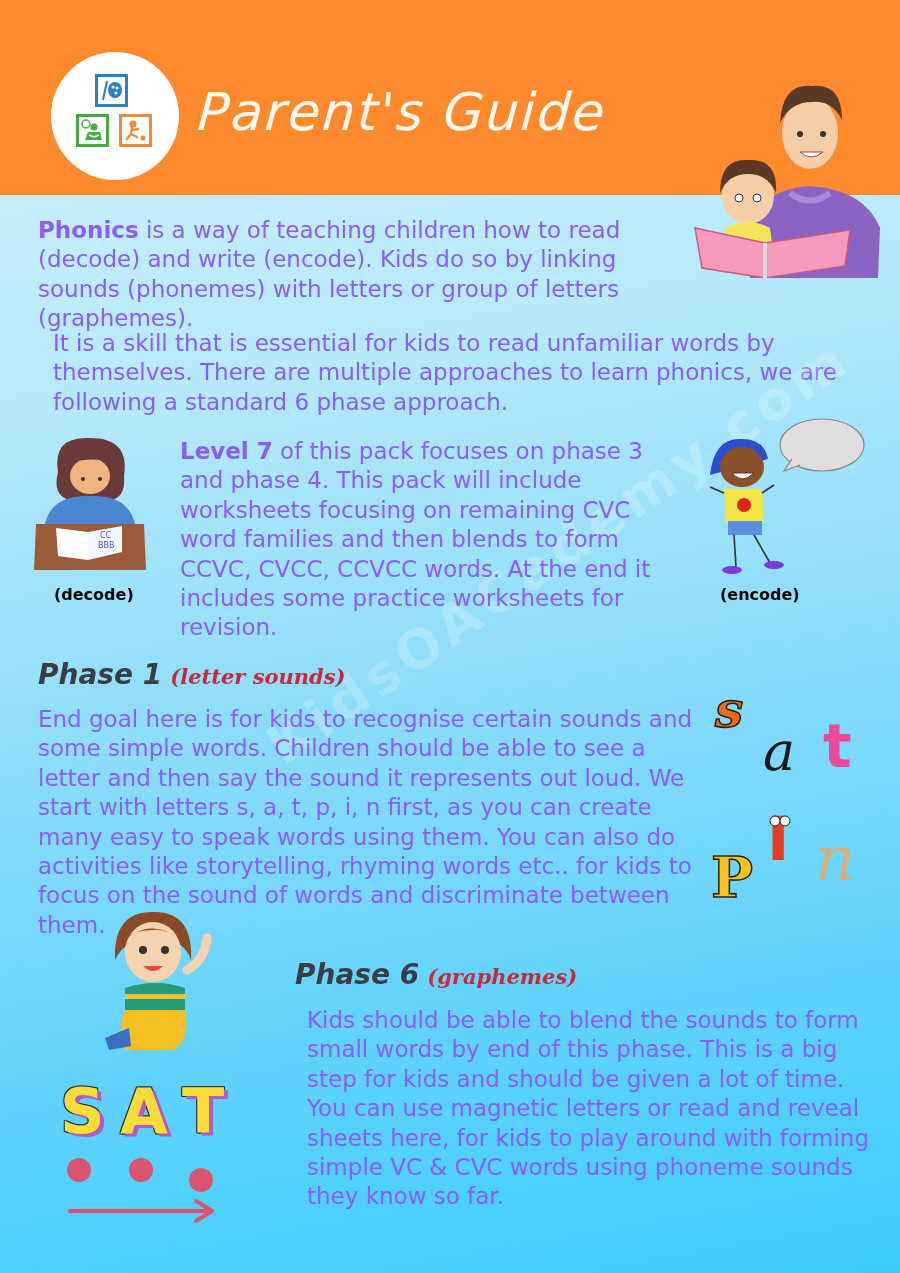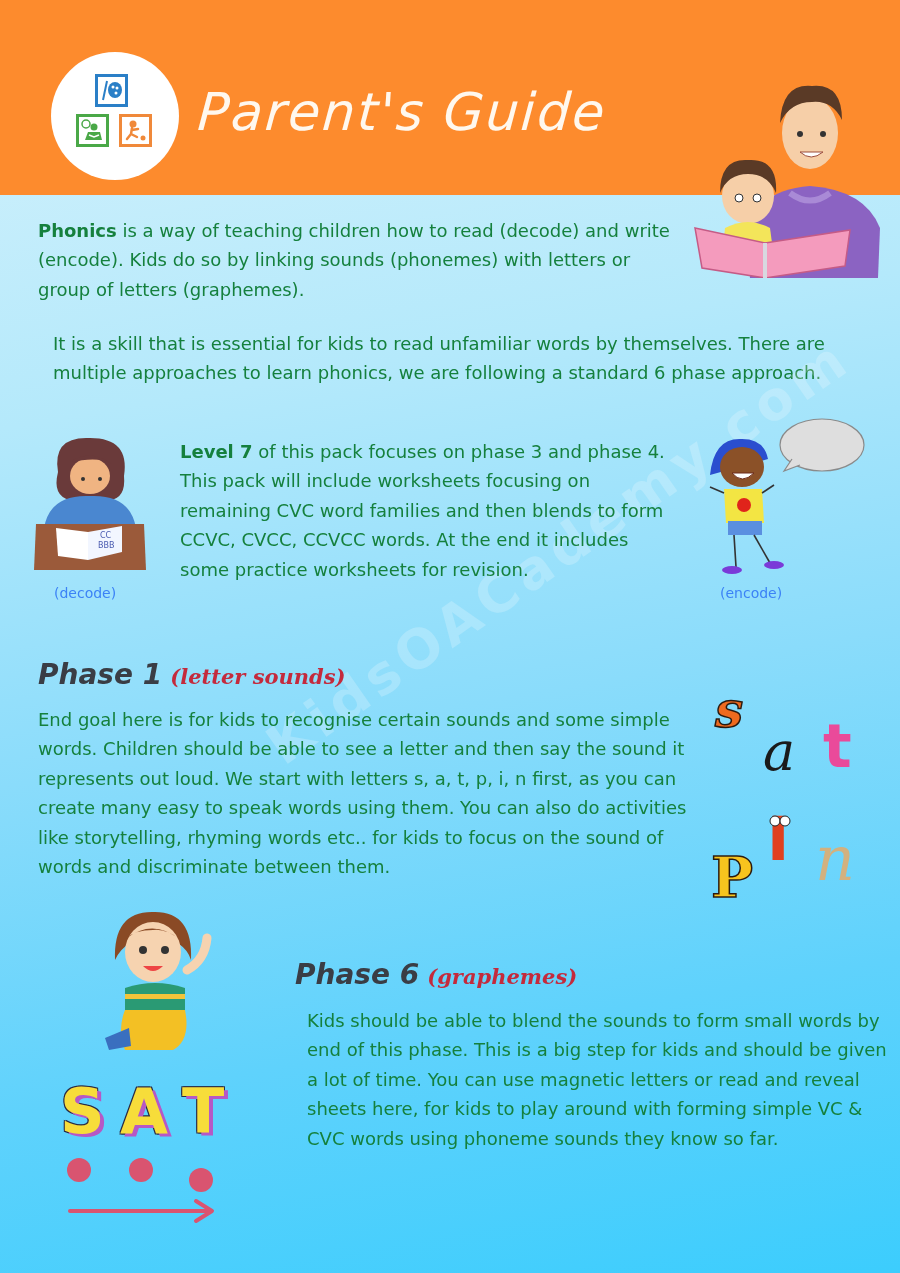--- a/index.html
+++ b/index.html
@@ -26,24 +26,24 @@
   .logo-box.green { left: 25px; top: 62px; border-color: #4aa847; }
   .logo-box.orange { left: 68px; top: 62px; border-color: #f0893a; }
   .title {
     position: absolute; left: 198px; top: 82px;
     font-family: "DejaVu Sans", sans-serif; font-size: 52px; font-weight: normal;
     color: #fff8ee; letter-spacing: 2px; font-style: italic;
     transform: skewX(-4deg);
   }
   .illus { position: absolute; }
   .p {
-    position: absolute; font-size: 18px; line-height: 29.4px; color: #15803d;
+    position: absolute; font-size: 23px; line-height: 29.4px; color: #8b5cf6;
   }
   .p b { font-weight: bold; }
-  .caption { position: absolute; font-size: 14px; font-weight: normal; color: #3b82f6; }
+  .caption { position: absolute; font-size: 16px; font-weight: bold; color: #000000; }
   .phase-h {
     position: absolute; font-size: 28px; font-weight: bold; color: #3a3d45; font-style: italic;
   }
   .phase-h .sub {
     font-family: "DejaVu Serif", serif; font-size: 21px; color: #c42a3c; font-weight: bold;
     margin-left: 8px;
   }
   .watermark {
     position: absolute; left: 210px; top: 520px; font-size: 54px; font-weight: bold;
     color: rgba(255,255,255,0.22); transform: rotate(-35deg); letter-spacing: 6px;

